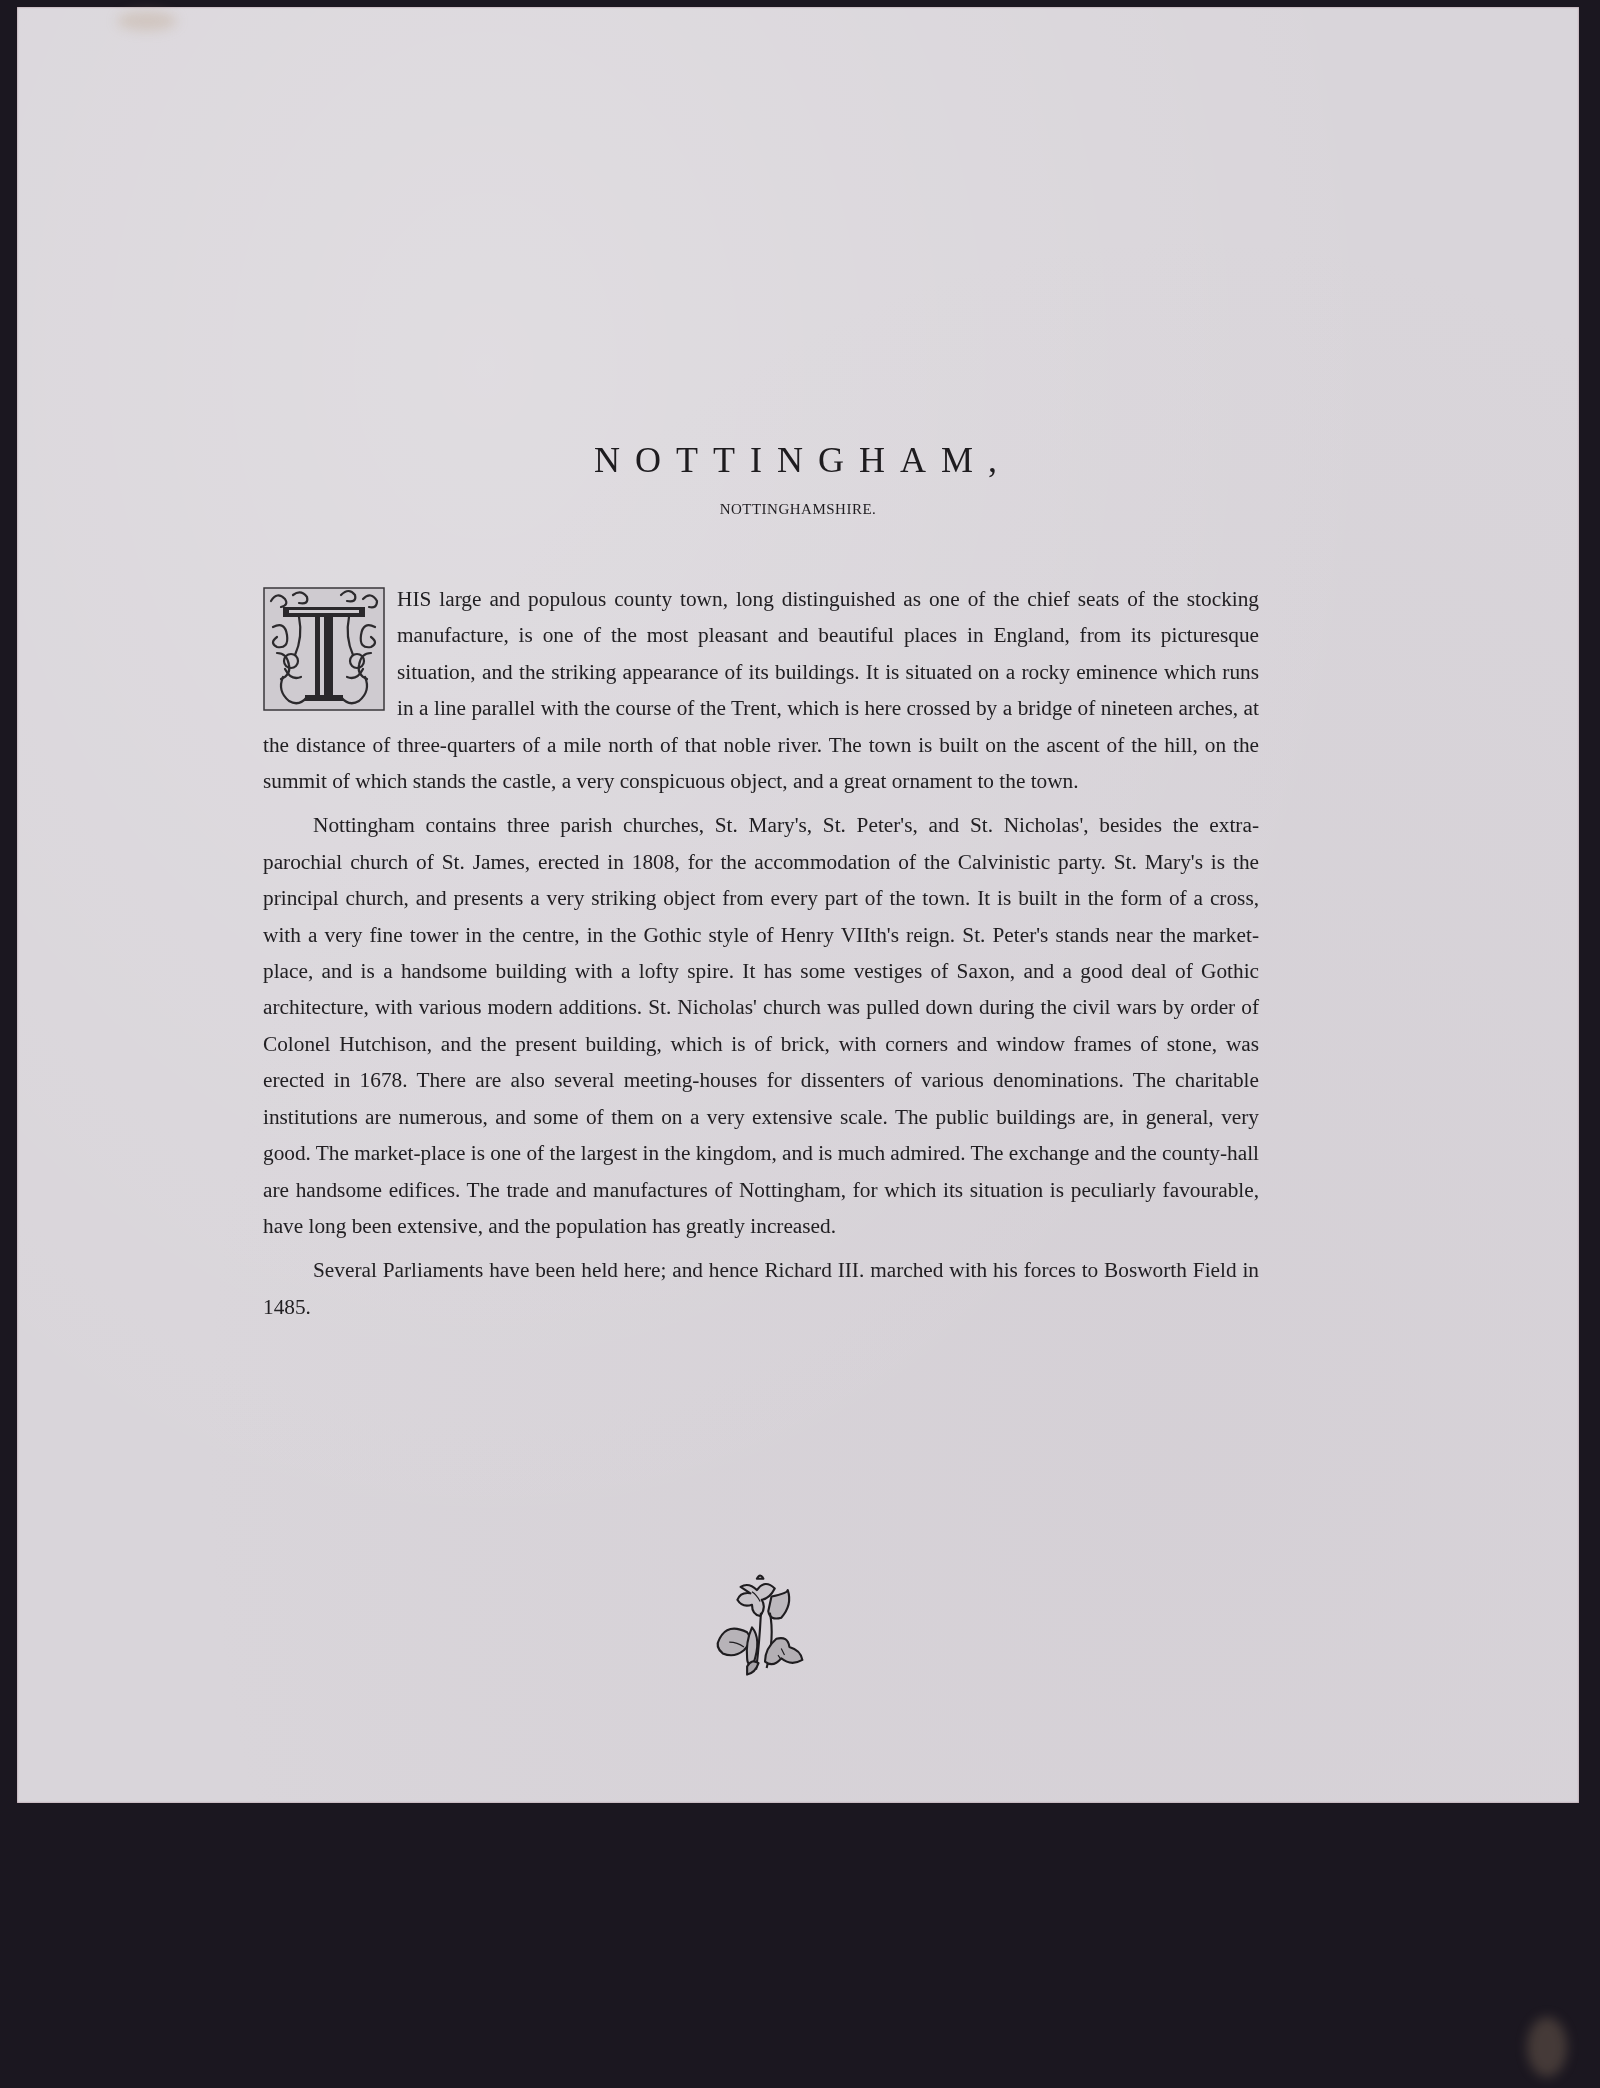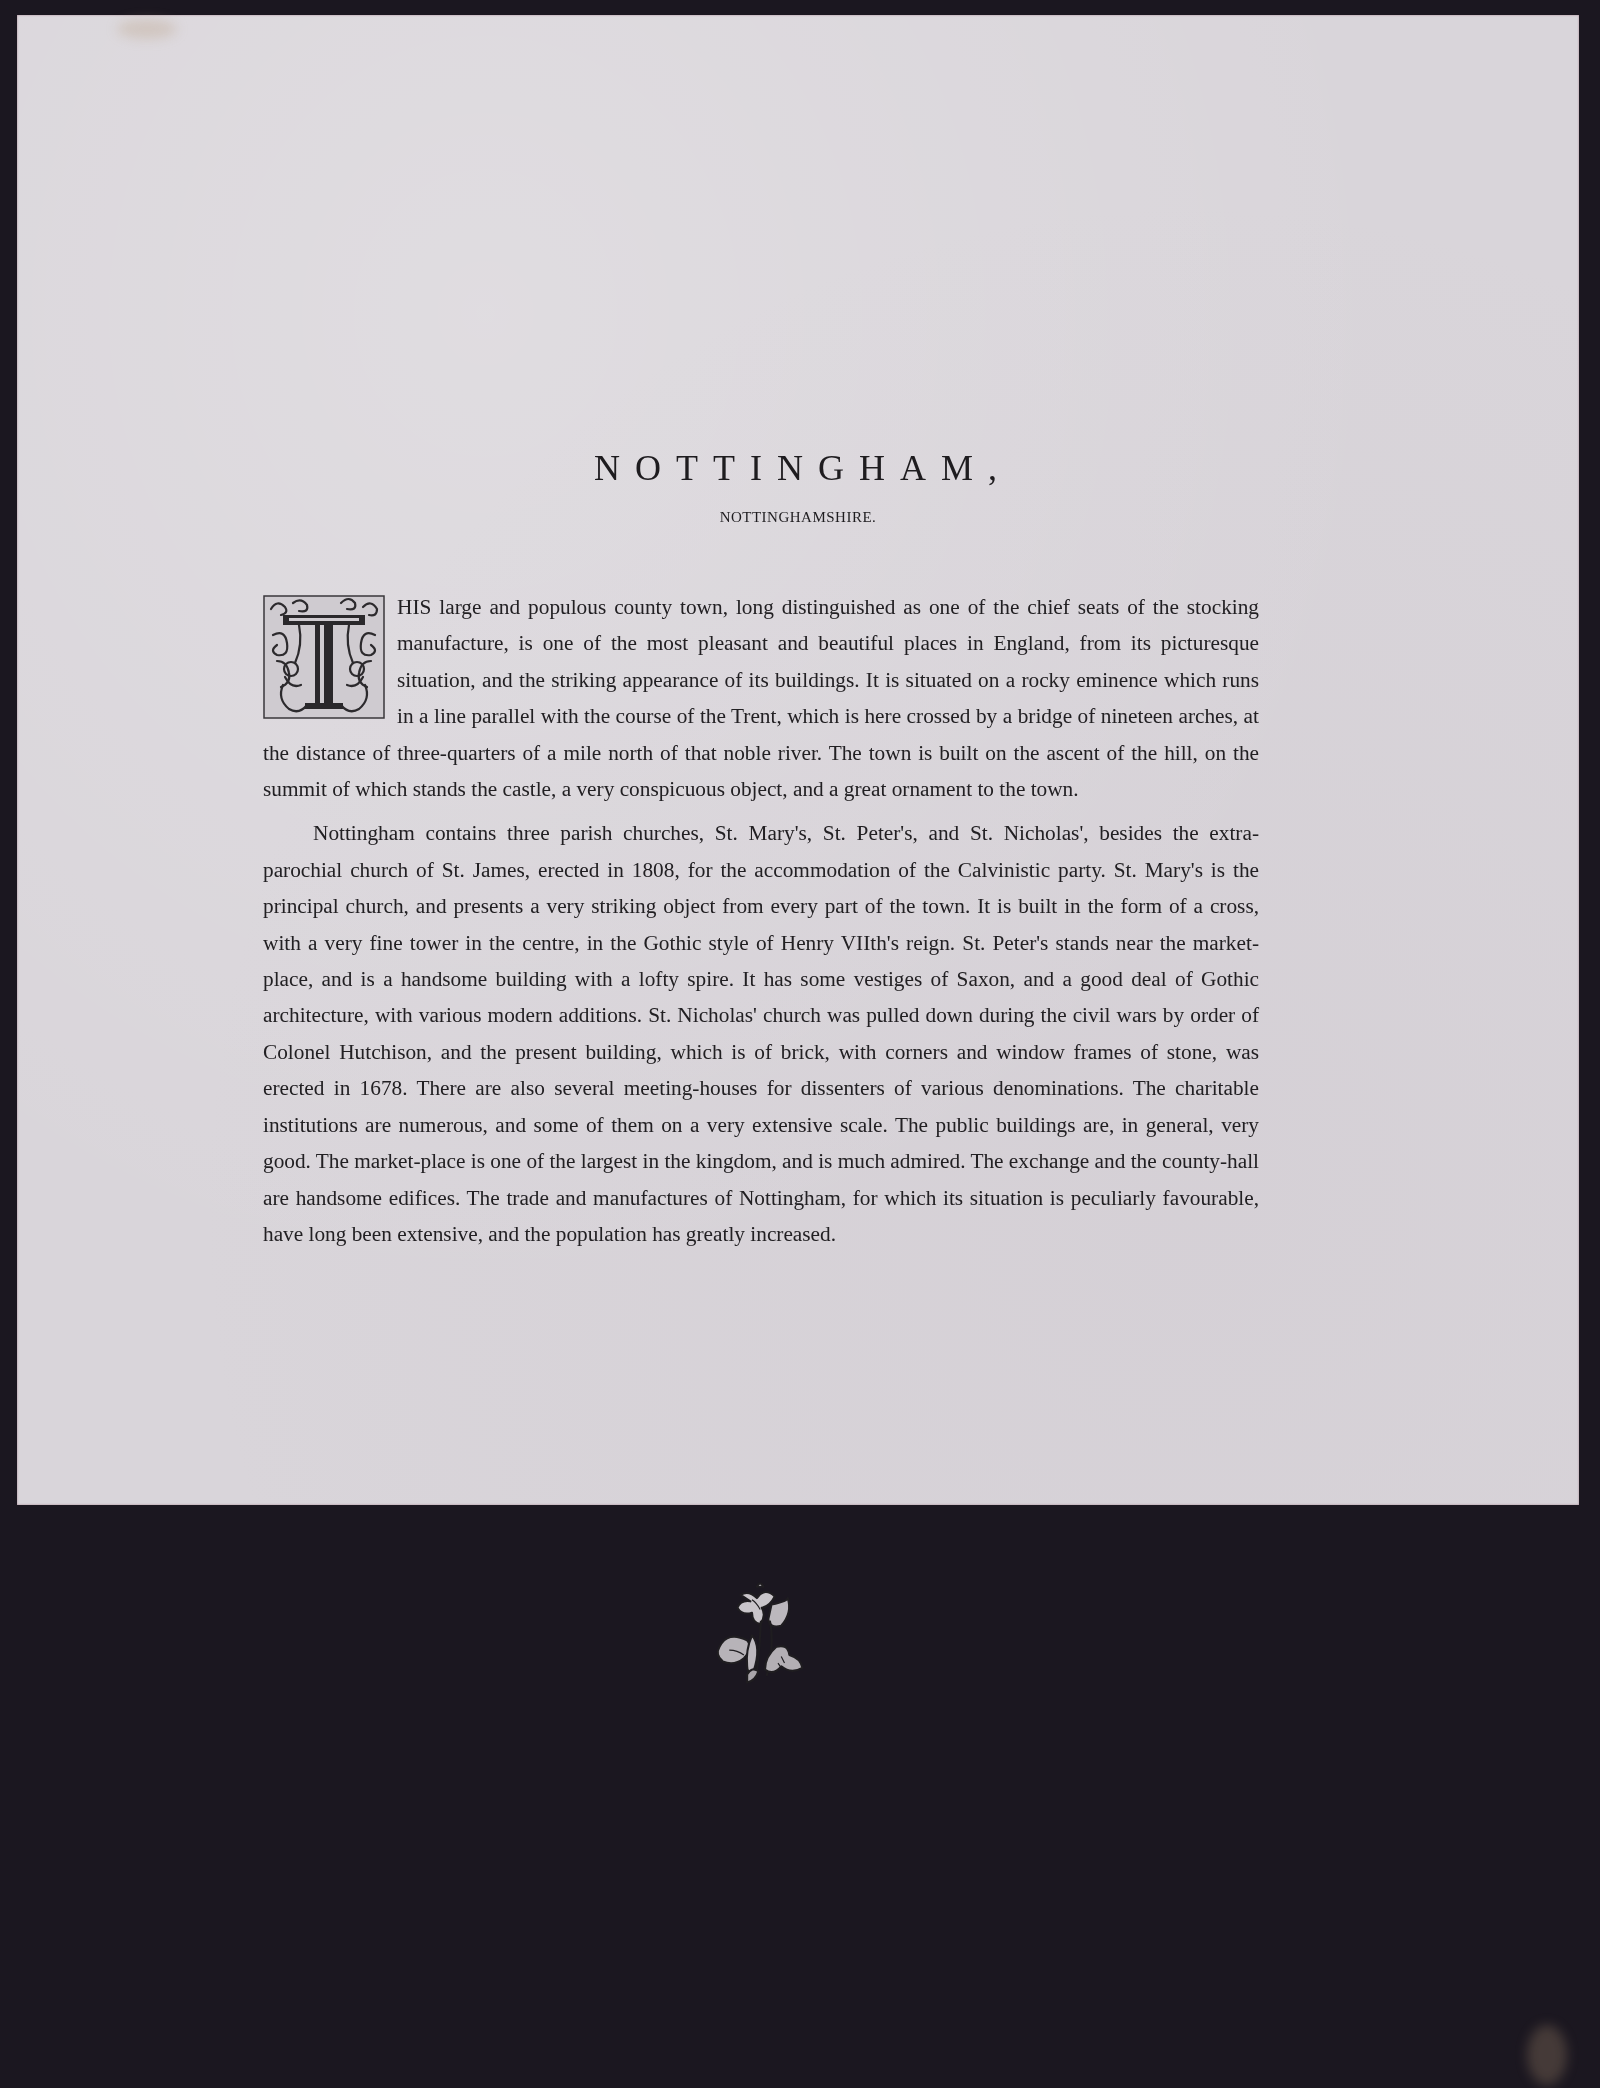--- a/index.html
+++ b/index.html
@@ -3,21 +3,21 @@
 <meta charset="utf-8">
 <style>
   html, body { margin:0; padding:0; }
   body {
     width:1600px; height:2088px; overflow:hidden;
     background:#1b1720;
     position:relative;
     font-family:"Liberation Serif", "DejaVu Serif", serif;
   }
   .page {
-    position:absolute; left:17px; top:15px; width:1562px; height:1490px;
+    position:absolute; left:17px; top:7px; width:1562px; height:1796px;
     background:#d9d5da;
     background-image:
       radial-gradient(ellipse at 30% 20%, rgba(255,255,255,0.18), rgba(255,255,255,0) 60%),
       radial-gradient(ellipse at 75% 80%, rgba(190,180,190,0.15), rgba(0,0,0,0) 60%);
     box-shadow: inset 0 0 2px rgba(120,60,80,0.6);
   }
   .stain { position:absolute; border-radius:50%; background:rgba(180,150,120,0.28); filter:blur(6px); }
   .title {
     position:absolute; left:0; width:100%; top:408px; text-align:center;
     font-size:36px; letter-spacing:15px; color:#1e1c1f; font-weight:normal;
@@ -80,20 +80,21 @@
             <rect x="42" y="108" width="38" height="6"></rect>
           </g>
           <g fill="#cfcbd0">
             <rect x="57" y="30" width="4" height="78"></rect>
             <rect x="26" y="23" width="70" height="3"></rect>
           </g>
         </svg>
       </span><span>HIS</span><span> large and populous county town, long distinguished as one of the chief seats of the stocking manufacture, is one of the most pleasant and beautiful places in England, from its picturesque situation, and the striking appearance of its buildings.  It is situated on a rocky eminence which runs in a line parallel with the course of the Trent, which is here crossed by a bridge of nineteen arches, at the distance of three-quarters of a mile north of that noble river.  The town is built on the ascent of the hill, on the summit of which stands the castle, a very conspicuous object, and a great ornament to the town.</span>
     </p>
     <p><span>Nottingham contains three parish churches, St. Mary's, St. Peter's, and St. Nicholas', besides the extra-parochial church of St. James, erected in 1808, for the accommodation of the Calvinistic party.  St. Mary's is the principal church, and presents a very striking object from every part of the town.  It is built in the form of a cross, with a very fine tower in the centre, in the Gothic style of Henry VIIth's reign.  St. Peter's stands near the market-place, and is a handsome building with a lofty spire.  It has some vestiges of Saxon, and a good deal of Gothic architecture, with various modern additions.  St. Nicholas' church was pulled down during the civil wars by order of Colonel Hutchison, and the present building, which is of brick, with corners and window frames of stone, was erected in 1678.  There are also several meeting-houses for dissenters of various denominations.  The charitable institutions are numerous, and some of them on a very extensive scale.  The public buildings are, in general, very good.  The market-place is one of the largest in the kingdom, and is much admired.  The exchange and the county-hall are handsome edifices.  The trade and manufactures of Nottingham, for which its situation is peculiarly favourable, have long been extensive, and the population has greatly increased.</span></p>
+    <p><span>Several Parliaments have been held here;  and hence Richard III. marched with his forces to Bosworth Field in 1485.</span></p>
   </div>
 
   <div class="ornament">
     <svg width="130" height="130" viewBox="0 0 160 150">
       <g stroke="#1f1d20" stroke-width="2.6" fill="#c9c5ca" stroke-linejoin="round">
         <path d="M70 18 q4 -8 8 0 z"></path>
         <path d="M50 28 q10 -6 20 4 q10 -14 22 -2 q-6 12 -16 14 q6 10 -2 20 q-10 -2 -10 -14 q-12 4 -18 -6 q4 -10 16 -8 z"></path>
         <path d="M88 40 q20 -4 20 -8 q6 18 -8 34 q-14 4 -16 -8 z" fill="#bcb8bd"></path>
         <path d="M75 60 q-2 40 -6 70" fill="none"></path>
         <path d="M86 60 q6 30 -4 68" fill="none"></path>

